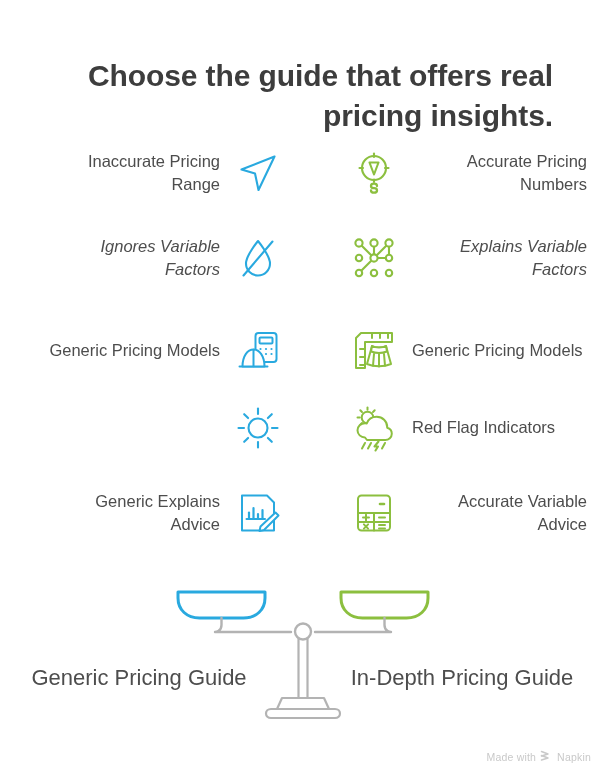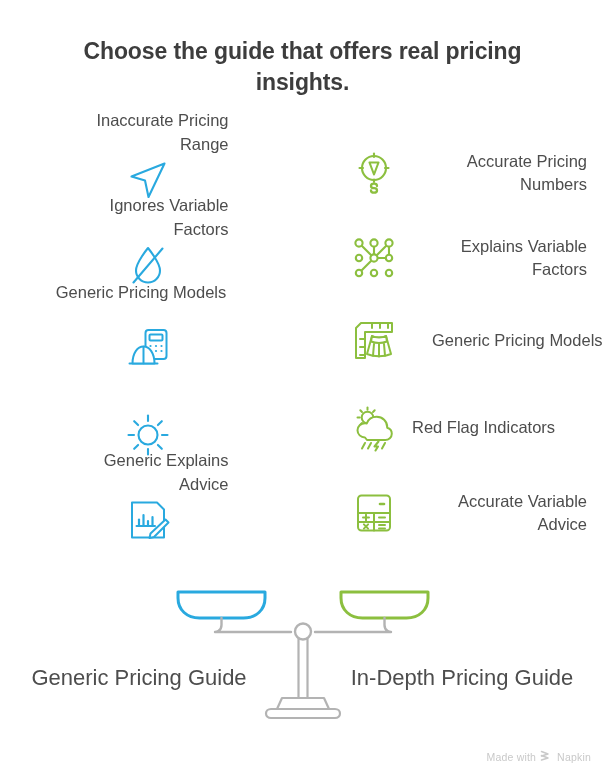--- a/index.html
+++ b/index.html
@@ -12,25 +12,25 @@
     background: #ffffff;
     font-family: "Liberation Sans", sans-serif;
     color: #4a4a4a;
     position: relative;
     overflow: hidden;
   }
 
   
   .title {
     position: absolute;
-    top: 36px;
+    top: 56px;
     left: 52px;
     width: 501px;
-    text-align: center;
-    font-size: 23px;
+    text-align: right;
+    font-size: 30px;
     line-height: 1.34;
     font-weight: bold;
     color: #3d3d3d;
     letter-spacing: -0.1px;
   }
 
   
   .columns {
     position: absolute;
     top: 142px;
@@ -47,26 +47,26 @@
   .col-left  { left: 14px;  }
   .col-right { left: 350px; }
 
   .row {
     position: absolute;
     display: flex;
     align-items: center;
     height: 62px;
     width: 268px;
   }
-  .col-left .row  { flex-direction: column; justify-content: flex-end; }
+  .col-left .row  { flex-direction: row; justify-content: flex-end; }
   .col-right .row { flex-direction: row; justify-content: flex-start; }
 
   .row.r0 { top: 0px;   }
-  .row.r1 { top: 85px;  }
-  .row.r2 { top: 168px; gap: 20px; }
+  .row.r1 { top: 85px; font-style: italic;  }
+  .row.r2 { top: 178px; }
   .row.r3 { top: 255px; }
   .row.r4 { top: 340px; }
 
   .rowlabel {
     font-size: 16.5px;
     line-height: 1.42;
     color: #4d4d4d;
     max-width: 175px;
   }
   .col-left .rowlabel  { text-align: right; margin-right: 14px; }

